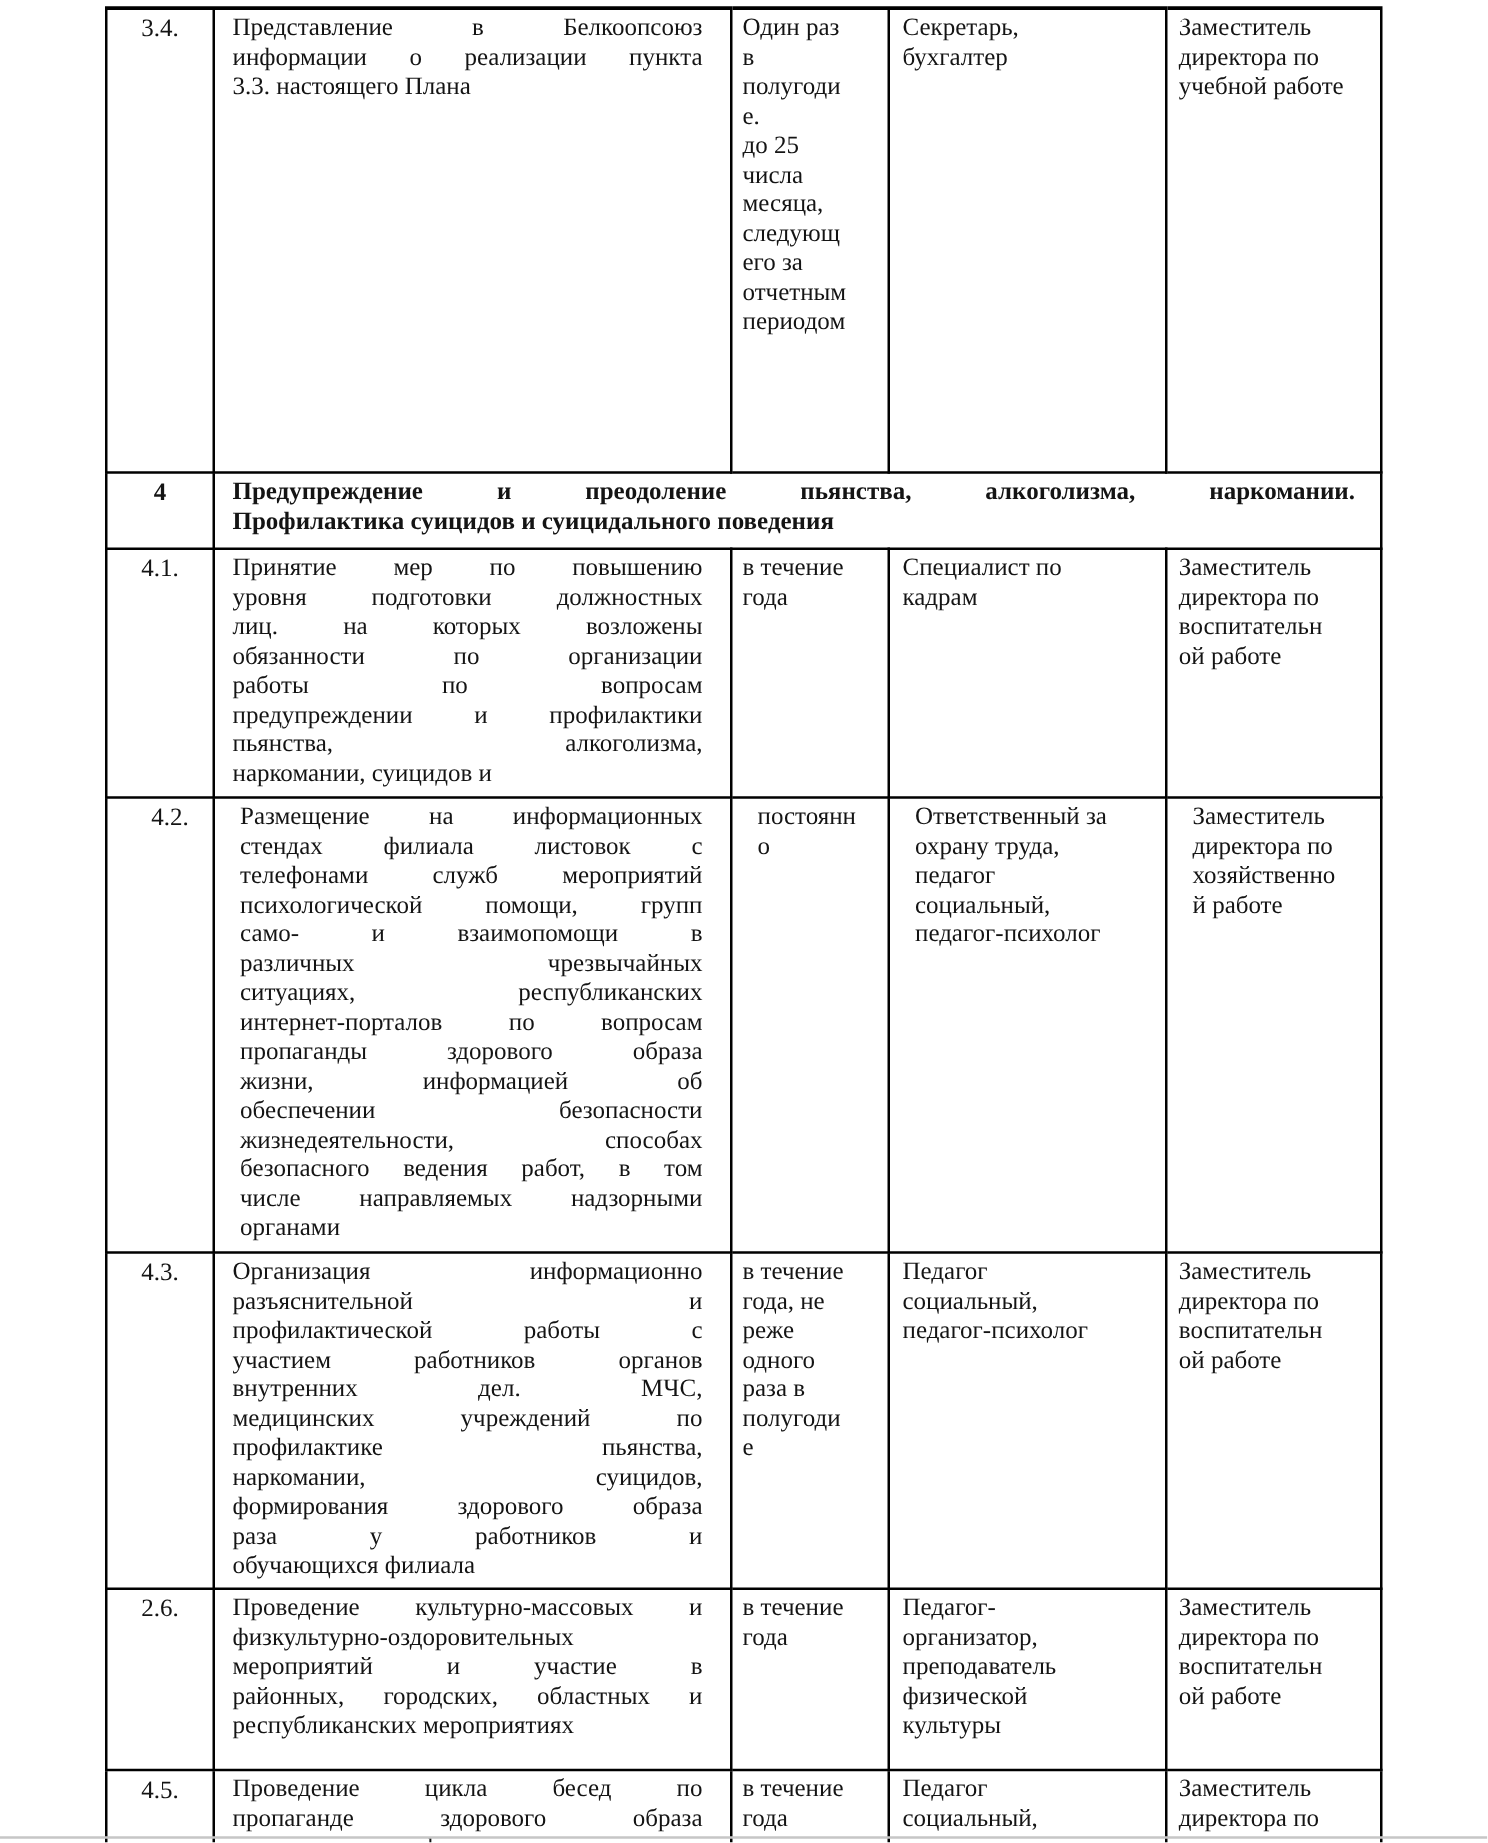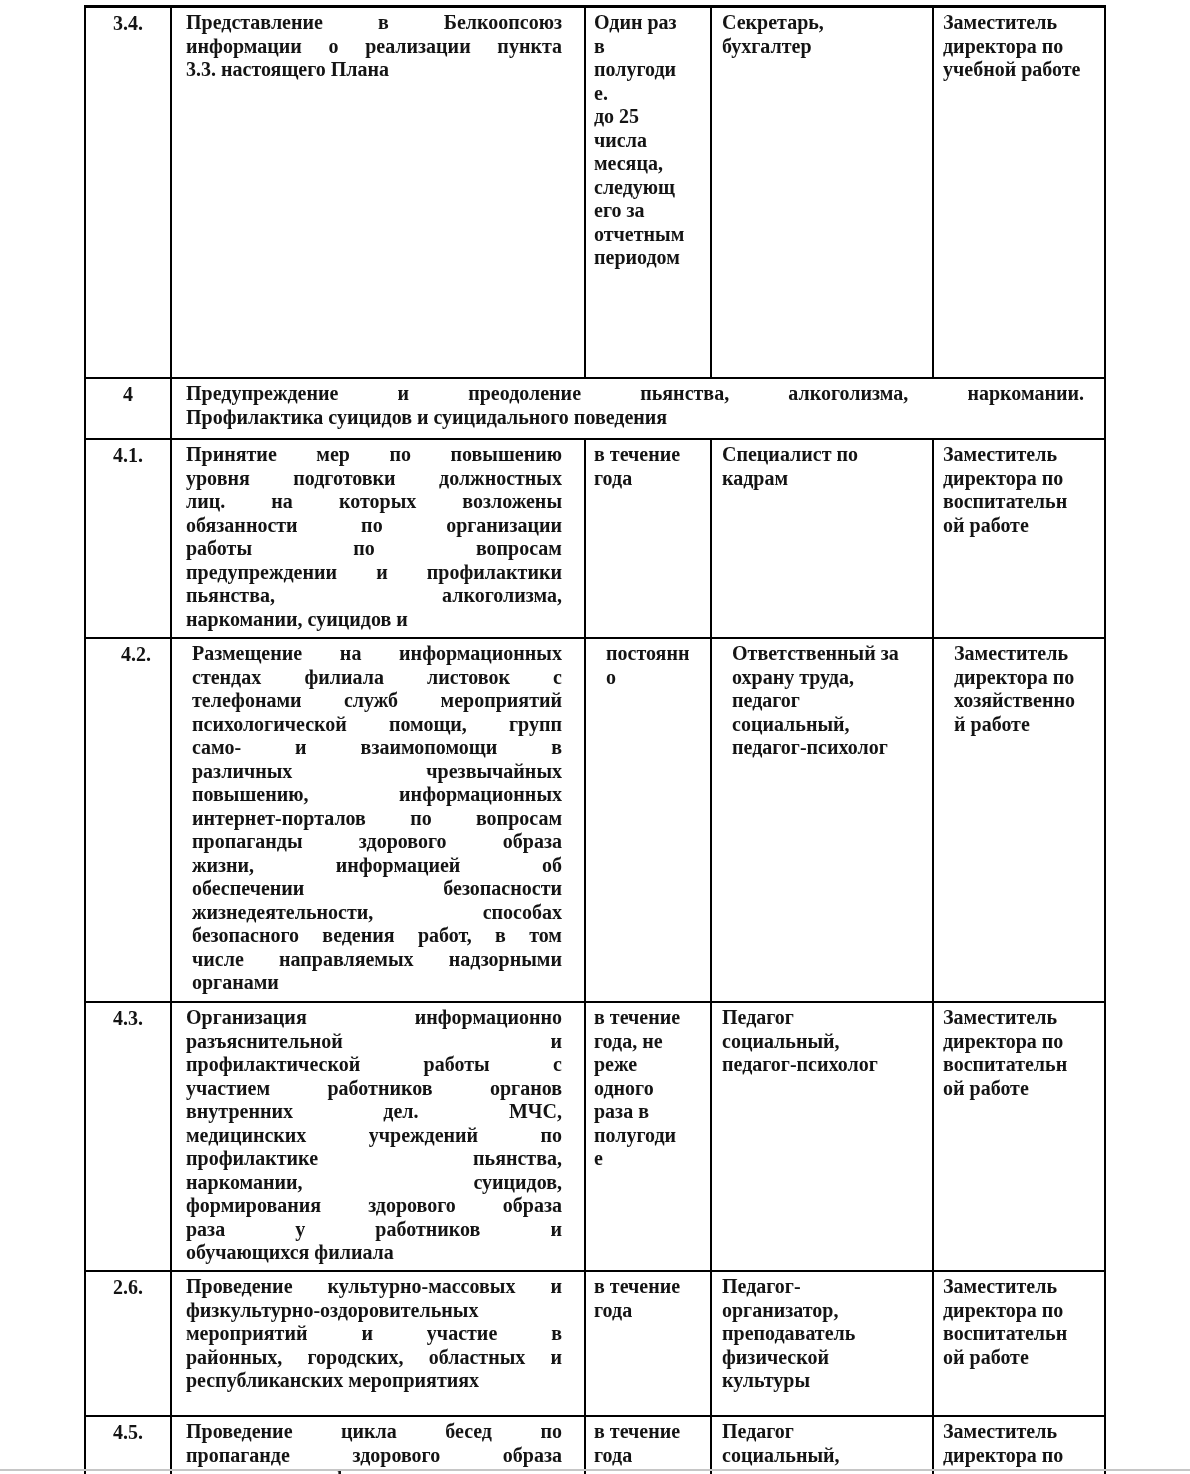--- a/index.html
+++ b/index.html
@@ -20,21 +20,20 @@
     border-collapse: collapse;
     table-layout: fixed;
   }
   td {
     border: 2px solid #000;
     vertical-align: top;
     font-size: 20px;
     line-height: 23.5px;
     padding: 2px 4px;
     overflow: hidden;
-    font-weight: bold;
   }
   tr.r0 td { border-top-width: 3px; height: 363px; }
   tr.r1 td { height: 53px; }
   tr.r2 td { height: 191px; }
   tr.r3 td { height: 356px; padding-left: 20px; }
   tr.r4 td { height: 261px; }
   tr.r5 td { height: 137px; }
   tr.r6 td { height: 97px; border-bottom-width: 4px; }
 
   .c-num { text-align: center; padding-top: 4px; }
@@ -146,21 +145,21 @@
             <div>4.2.</div>
           </td>
       <td class="c-act">
             <div>
               <div class="jl">Размещение на информационных</div>
               <div class="jl">стендах филиала листовок с</div>
               <div class="jl">телефонами служб мероприятий</div>
               <div class="jl">психологической помощи, групп</div>
               <div class="jl">само- и взаимопомощи в</div>
               <div class="jl">различных чрезвычайных</div>
-              <div class="jl">повышению, информационных</div>
+              <div class="jl">ситуациях, республиканских</div>
               <div class="jl">интернет-порталов по вопросам</div>
               <div class="jl">пропаганды здорового образа</div>
               <div class="jl">жизни, информацией об</div>
               <div class="jl">обеспечении безопасности</div>
               <div class="jl">жизнедеятельности, способах</div>
               <div class="jl">безопасного ведения работ, в том</div>
               <div class="jl">числе направляемых надзорными</div>
               <div class="jl last">органами</div>
             </div>
           </td>

